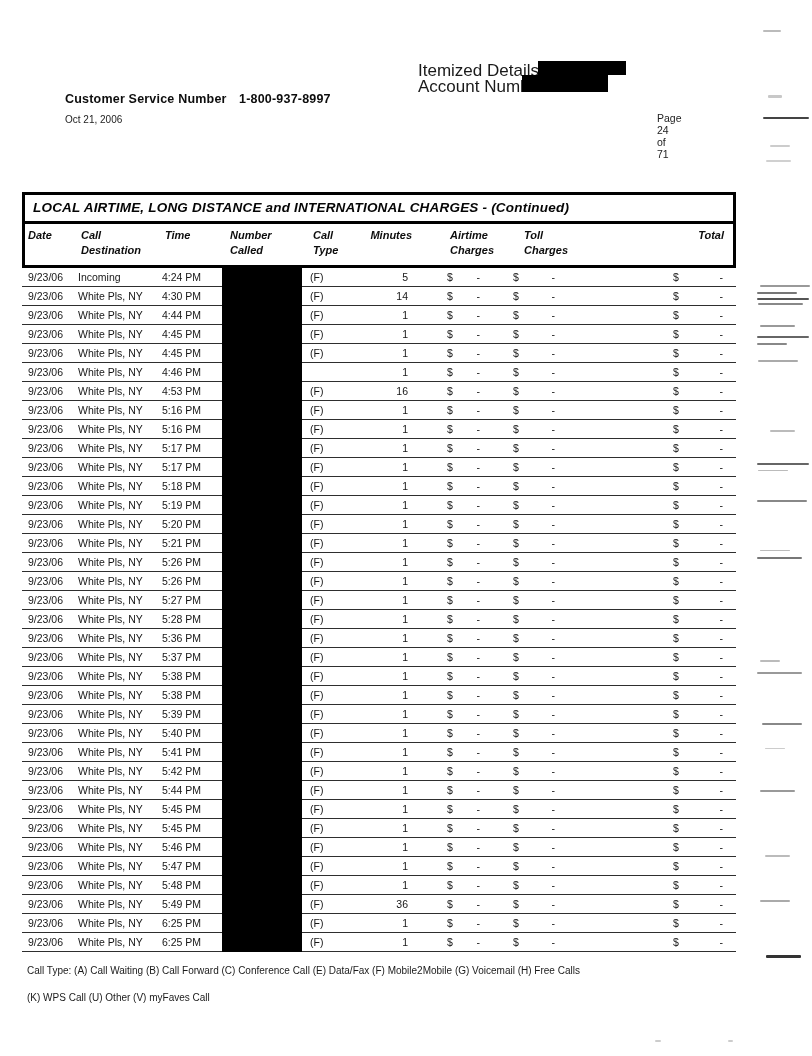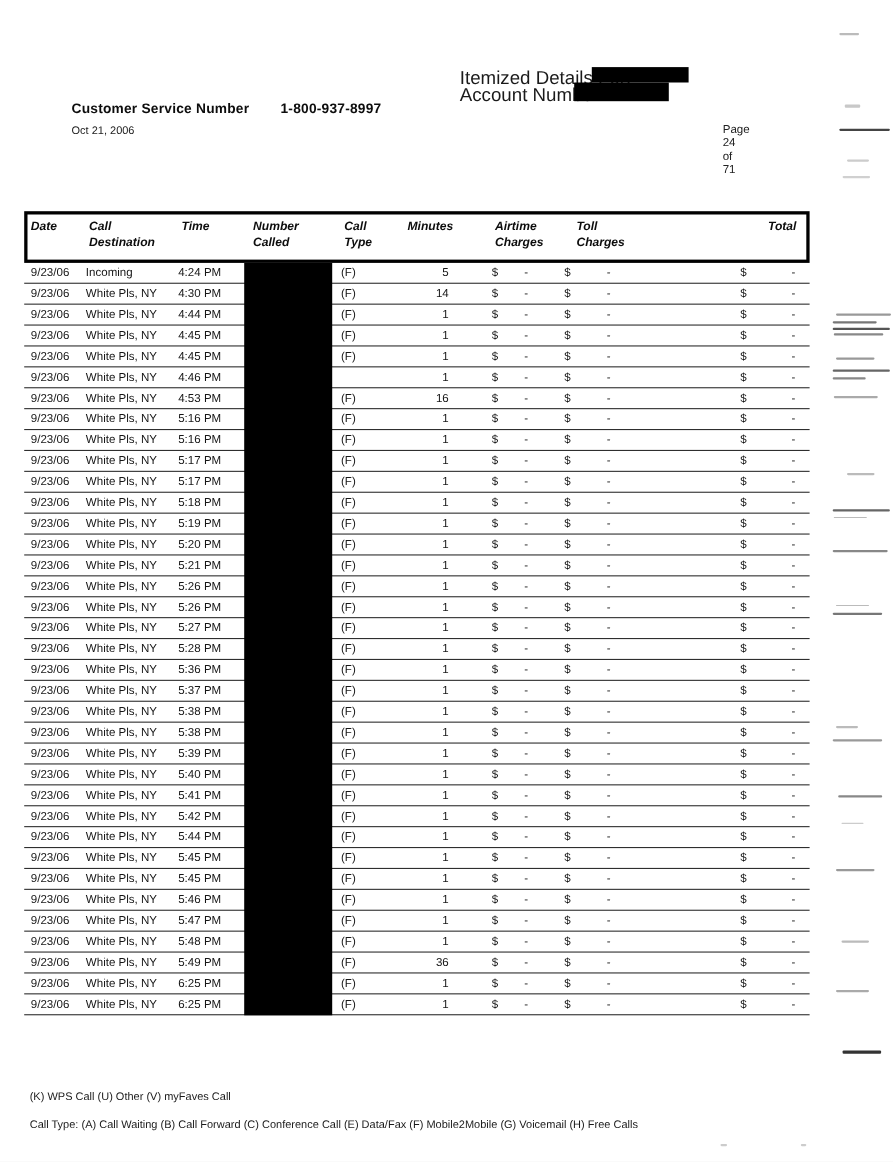--- a/index.html
+++ b/index.html
@@ -68,32 +68,33 @@
 <body>
 
 <div class="page">
 
   <span class="abs meta-label" style="left:418px; top:61px;">Itemized Details For:</span>
   <span class="abs meta-label" style="left:418px; top:77px;">Account Number:</span>
   <div class="redaction" style="left:538px; top:61px; width:88px; height:14px;"></div>
   <div class="redaction" style="left:522px; top:75px; width:86px; height:17px;"></div>
 
   <span class="abs csn-label" style="left:65px; top:92px;">Customer Service Number</span>
-  <span class="abs csn-number" style="left:255px; top:92px;">1-800-937-8997</span>
+  <span class="abs csn-number" style="left:239px; top:92px;">1-800-937-8997</span>
   <span class="abs stmt-date" style="left:65px; top:114px;text-align:center;">Oct 21, 2006</span>
 
   <div class="abs page-indicator" style="left:640px; top:112px;">
     <span>Page</span>
     <span style="margin-left:17px;">24</span>
     <span style="margin-left:5px;">of</span>
     <span style="margin-left:13px;">71</span>
   </div>
 
   <div class="bill-table">
     <div class="head-box">
+      <div class="title-row">LOCAL AIRTIME, LONG DISTANCE and INTERNATIONAL CHARGES  - (Continued)</div>
       <div class="header-row grid-cols">
         <div class="hc hc-date">Date</div>
         <div class="hc hc-dest">Call
 Destination</div>
         <div class="hc hc-time">Time</div>
         <div class="hc hc-number">Number
 Called</div>
         <div class="hc hc-type">Call
 Type</div>
         <div class="hc hc-minutes">Minutes</div>
@@ -895,21 +896,21 @@
     </div>
     <div></div>
     <div class="c-amt c-total">
       <span>$</span>
             <span>-</span>
     </div>
   </div>
 </div>
   </div>
 
-  <span class="abs footnote" style="left:27px; top:1017px;text-align:right;">Call Type: (A) Call Waiting (B) Call Forward (C) Conference Call (E) Data/Fax (F) Mobile2Mobile (G) Voicemail (H) Free Calls</span>
+  <span class="abs footnote" style="left:27px; top:965px;text-align:right;">Call Type: (A) Call Waiting (B) Call Forward (C) Conference Call (E) Data/Fax (F) Mobile2Mobile (G) Voicemail (H) Free Calls</span>
   <span class="abs footnote" style="left:27px; top:992px;">(K) WPS Call (U) Other (V) myFaves Call</span>
 
   <div class="artifact" style="left:763px; top:30px;  width:18px; height:2px; background:#bbb;"></div>
   <div class="artifact" style="left:768px; top:95px;  width:14px; height:3px; background:#c8c8c8;"></div>
   <div class="artifact" style="left:763px; top:117px; width:46px; height:2px; background:#444;"></div>
   <div class="artifact" style="left:770px; top:145px; width:20px; height:2px; background:#ccc;"></div>
   <div class="artifact" style="left:766px; top:160px; width:25px; height:2px; background:#d0d0d0;"></div>
   <div class="artifact" style="left:760px; top:285px; width:50px; height:2px; background:#999;"></div>
   <div class="artifact" style="left:757px; top:292px; width:40px; height:2px; background:#777;"></div>
   <div class="artifact" style="left:757px; top:298px; width:52px; height:2px; background:#555;"></div>

